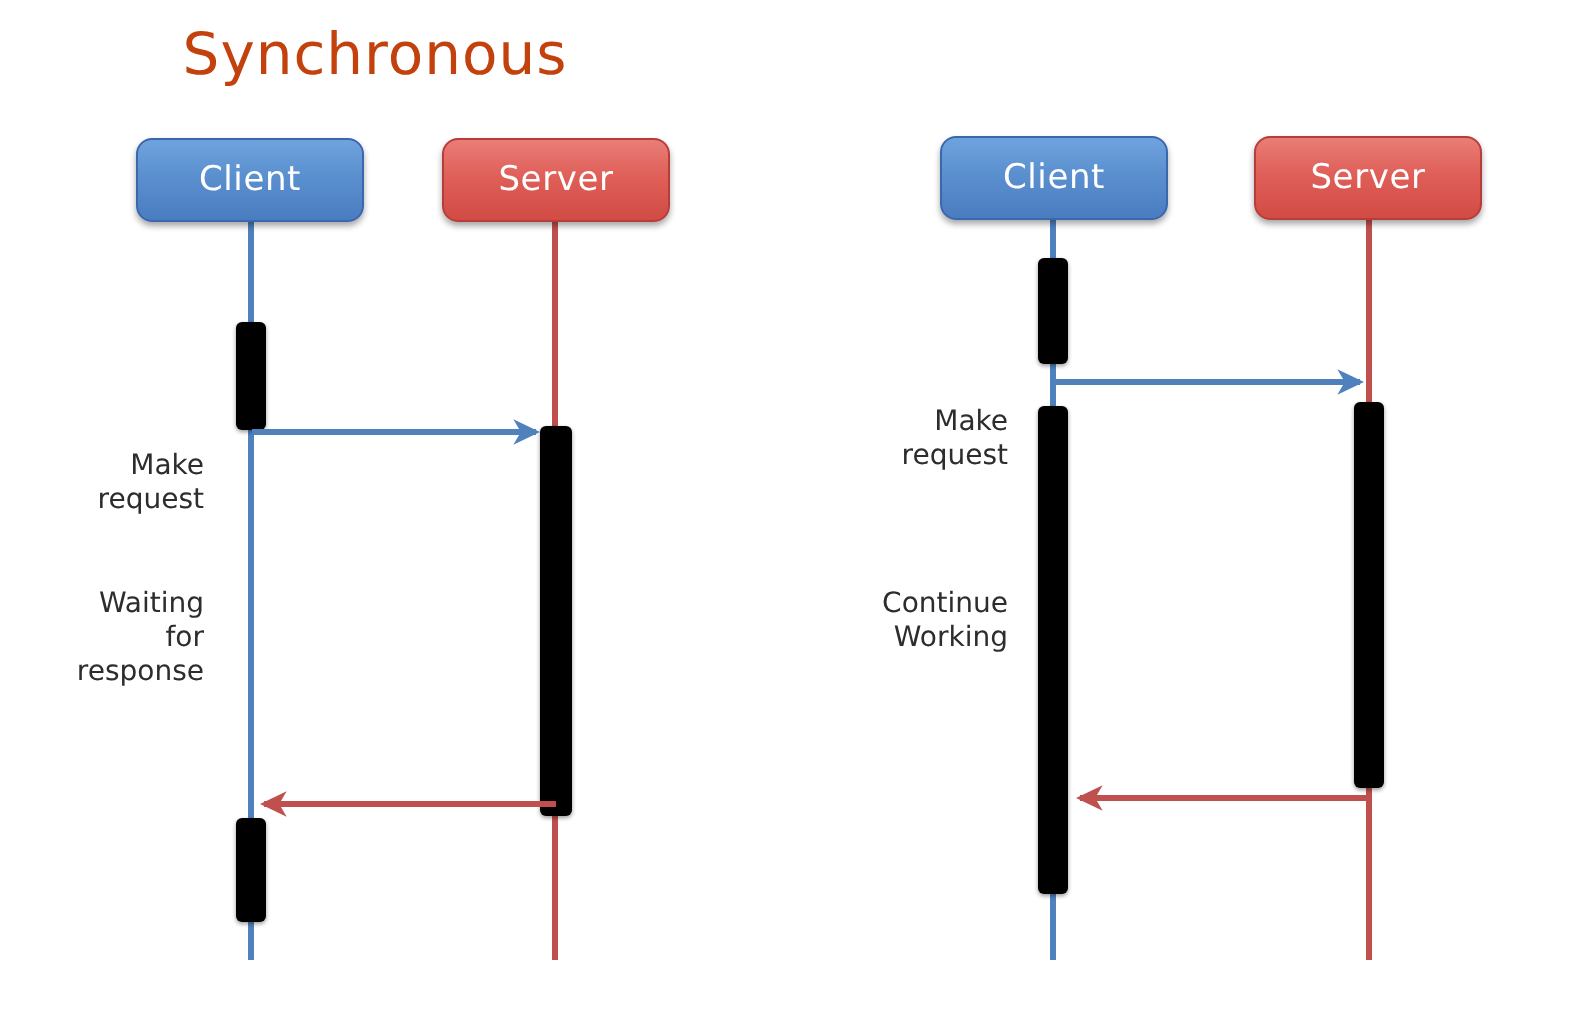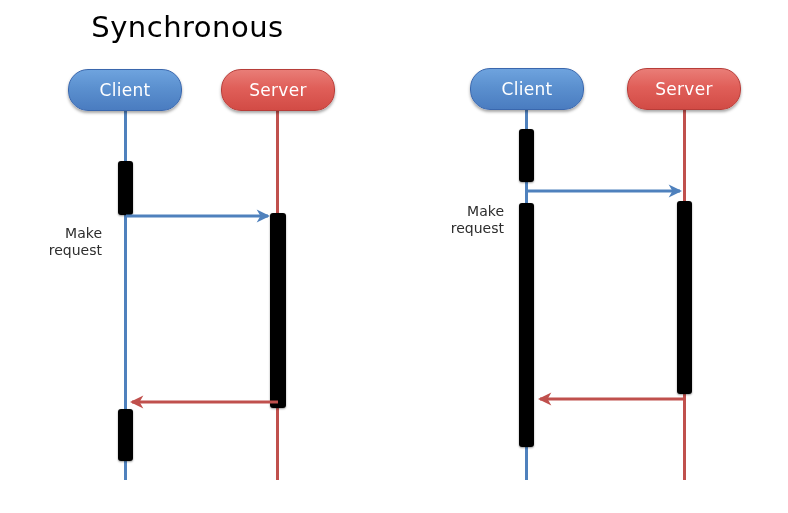--- a/index.html
+++ b/index.html
@@ -1,25 +1,25 @@
 <!DOCTYPE html>
 <html><head>
 <meta charset="utf-8">
 <style>
   html,body{margin:0;padding:0;background:#ffffff;}
   .stage{
     position:relative;width:788px;height:513px;background:#ffffff;overflow:hidden;
     font-family:"DejaVu Sans","Liberation Sans",sans-serif;
   }
   .title{
-    position:absolute;top:10px;font-size:29px;line-height:34px;color:#000000;
+    position:absolute;top:10px;font-size:29px;line-height:34px;color:#c2410c;
     text-align:center;letter-spacing:.5px;
   }
   .actor{
-    position:absolute;width:114px;height:42px;border-radius:20px;
+    position:absolute;width:114px;height:42px;border-radius:8px;
     display:flex;align-items:center;justify-content:center;
     color:#ffffff;font-size:17px;letter-spacing:.3px;
     box-shadow:0 2px 3px rgba(0,0,0,.35);box-sizing:border-box;
   }
   .actor.blue{background:linear-gradient(180deg,#6ea3de 0%,#5b90cf 45%,#4a7cc0 100%);border:1px solid #3a67ad;}
   .actor.red{background:linear-gradient(180deg,#e97d77 0%,#e05f59 45%,#d24b45 100%);border:1px solid #b73d39;}
   .lifeline{position:absolute;width:3px;}
   .lifeline.blue{background:#4f81bd;}
   .lifeline.red{background:#c0504d;}
   .bar{position:absolute;width:15px;background:#000000;border-radius:3px;box-shadow:0 1px 2px rgba(0,0,0,.4);}
@@ -56,22 +56,27 @@
 
   <div class="bar" style="left:118px;top:161px;height:54px;"></div>
   <div class="bar" style="left:270px;top:213px;height:195px;width:16px;"></div>
   <div class="bar" style="left:118px;top:409px;height:52px;"></div>
   <div class="bar" style="left:519px;top:129px;height:53px;"></div>
   <div class="bar" style="left:519px;top:203px;height:244px;"></div>
   <div class="bar" style="left:677px;top:201px;height:193px;"></div>
 
   <div class="note" style="left:10px;top:201px;width:92px;">Make
 request</div>
+  <div class="note" style="left:10px;top:270px;width:92px;">Waiting
+for
+response</div>
   <div class="note" style="left:408px;top:179px;width:96px;">Make
 request</div>
+  <div class="note" style="left:408px;top:270px;width:96px;">Continue
+Working</div>
 
   <svg class="arrows" width="788" height="513">
     <defs>
       <marker id="arrowBlue" viewBox="0 0 12 12" refX="9.5" refY="6" markerWidth="16" markerHeight="16" orient="auto" markerUnits="userSpaceOnUse">
         <path d="M1,1.2 L11,6 L1,10.8 L3.8,6 Z" fill="#4F81BD"></path>
       </marker>
       <marker id="arrowRed" viewBox="0 0 12 12" refX="9.5" refY="6" markerWidth="16" markerHeight="16" orient="auto" markerUnits="userSpaceOnUse">
         <path d="M1,1.2 L11,6 L1,10.8 L3.8,6 Z" fill="#C0504D"></path>
       </marker>
     </defs>

